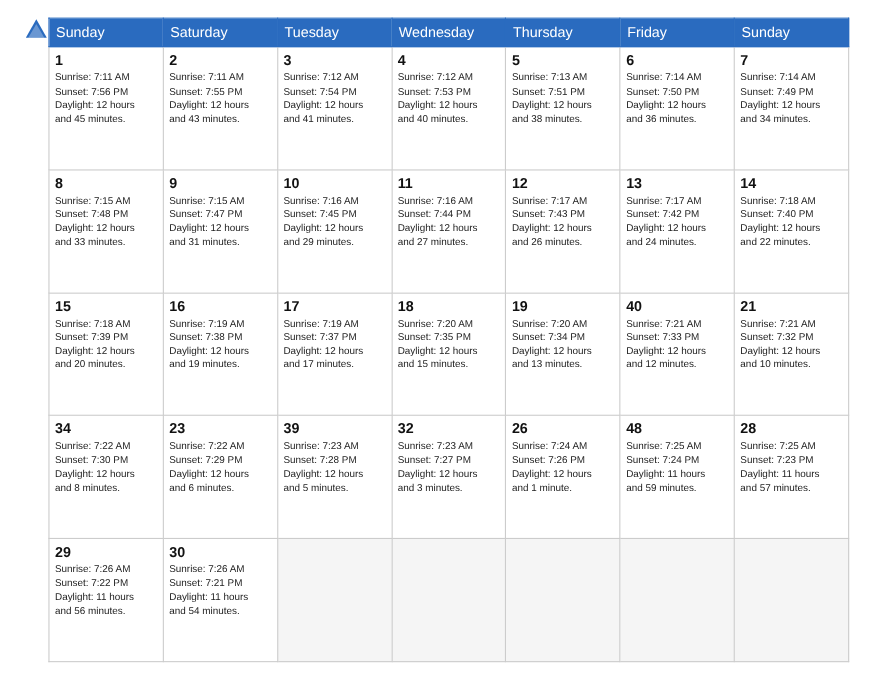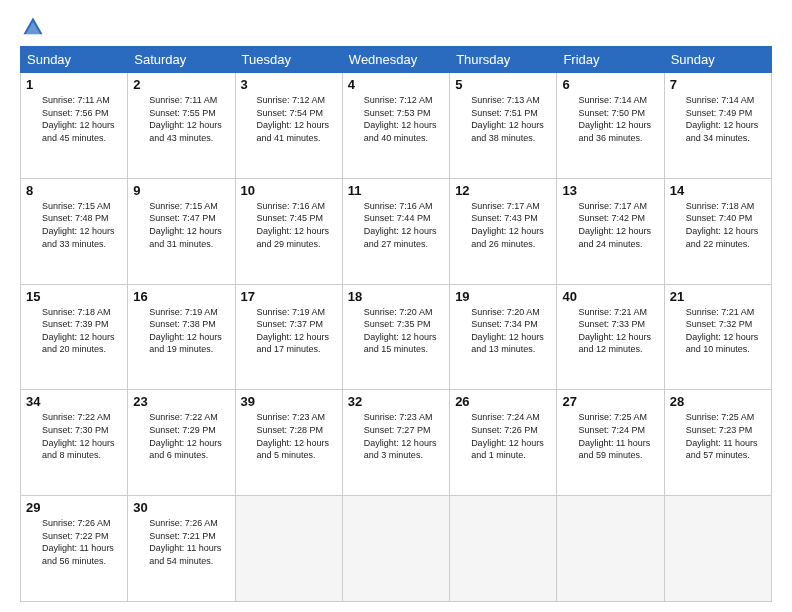--- a/index.html
+++ b/index.html
@@ -8,21 +8,21 @@
       background: #fff;
       width: 792px;
       height: 612px;
       overflow: hidden;
     }
     .page {
       width: 792px;
       height: 612px;
       padding: 16px 20px 10px 20px;
       display: flex;
-      flex-direction: column;
+      flex-direction: row;
     }
     .header {
       display: flex;
       align-items: flex-start;
       justify-content: space-between;
       margin-bottom: 8px;
     }
     .logo {
       display: flex;
       flex-direction: column;
@@ -86,21 +86,20 @@
       font-size: 13px;
       font-weight: bold;
       display: block;
       margin-bottom: 2px;
       color: #111;
     }
     .day-info {
       font-size: 9px;
       line-height: 1.4;
       color: #222;
-      margin-left: 16px;
     }
   </style>
 </head>
 <body>
 
 <div class="page">
   <div class="header">
     <div class="logo">
       <div class="logo-text">
         <span class="logo-general"></span>
@@ -313,21 +312,21 @@
 and 3 minutes.</div>
           </td>
           <td>
             <span class="day-num">26</span>
             <div class="day-info" style="white-space: pre-line;">Sunrise: 7:24 AM
 Sunset: 7:26 PM
 Daylight: 12 hours
 and 1 minute.</div>
           </td>
           <td>
-            <span class="day-num">27</span>
+            <span class="day-num">48</span>
             <div class="day-info" style="white-space: pre-line;">Sunrise: 7:25 AM
 Sunset: 7:24 PM
 Daylight: 11 hours
 and 59 minutes.</div>
           </td>
           <td>
             <span class="day-num">28</span>
             <div class="day-info" style="white-space: pre-line;">Sunrise: 7:25 AM
 Sunset: 7:23 PM
 Daylight: 11 hours

